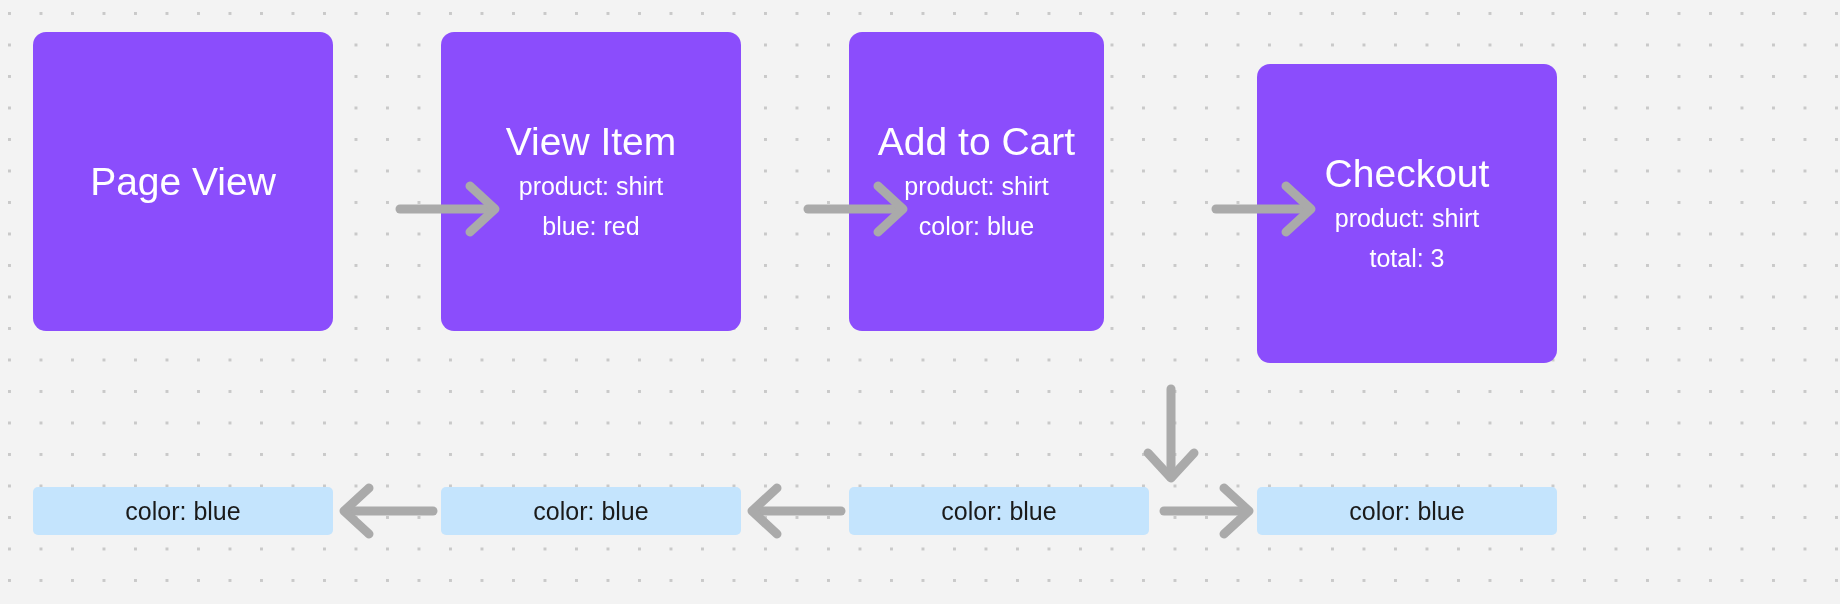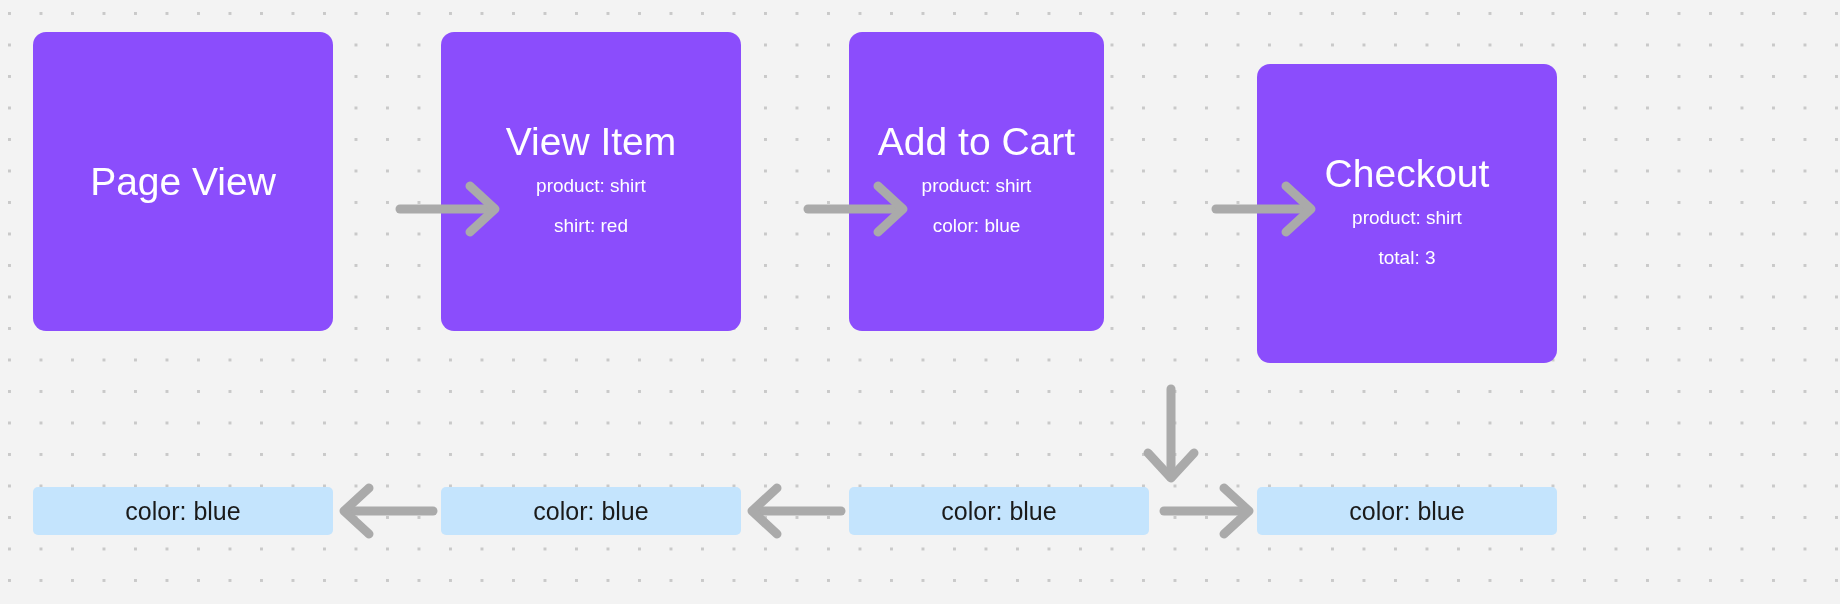--- a/index.html
+++ b/index.html
@@ -37,21 +37,21 @@
     line-height: 48px;
     font-weight: 400;
     white-space: nowrap;
   }
   .event-props {
     display: flex;
     flex-direction: column;
     align-items: center;
   }
   .event-prop {
-    font-size: 19px;
+    font-size: 25px;
     line-height: 40px;
     font-weight: 400;
     white-space: nowrap;
   }
 
   
   .prop-node {
     position: absolute;
     background: #c4e4fd;
     border-radius: 5px;
@@ -85,21 +85,21 @@
 <div id="canvas">
 
   <div class="event-node" style="left:33px; top:32px; width:300px; height:299px;">
     <div class="event-title">Page View</div>
   </div>
 
   <div class="event-node" style="left:441px; top:32px; width:300px; height:299px;text-align:right;">
     <div class="event-title">View Item</div>
     <div class="event-props">
       <div class="event-prop">product: shirt</div>
-      <div class="event-prop">shirt: red</div>
+      <div class="event-prop">blue: red</div>
     </div>
   </div>
 
   <div class="event-node" style="left:849px; top:32px; width:255px; height:299px;">
     <div class="event-title">Add to Cart</div>
     <div class="event-props">
       <div class="event-prop">product: shirt</div>
       <div class="event-prop">color: blue</div>
     </div>
   </div>

